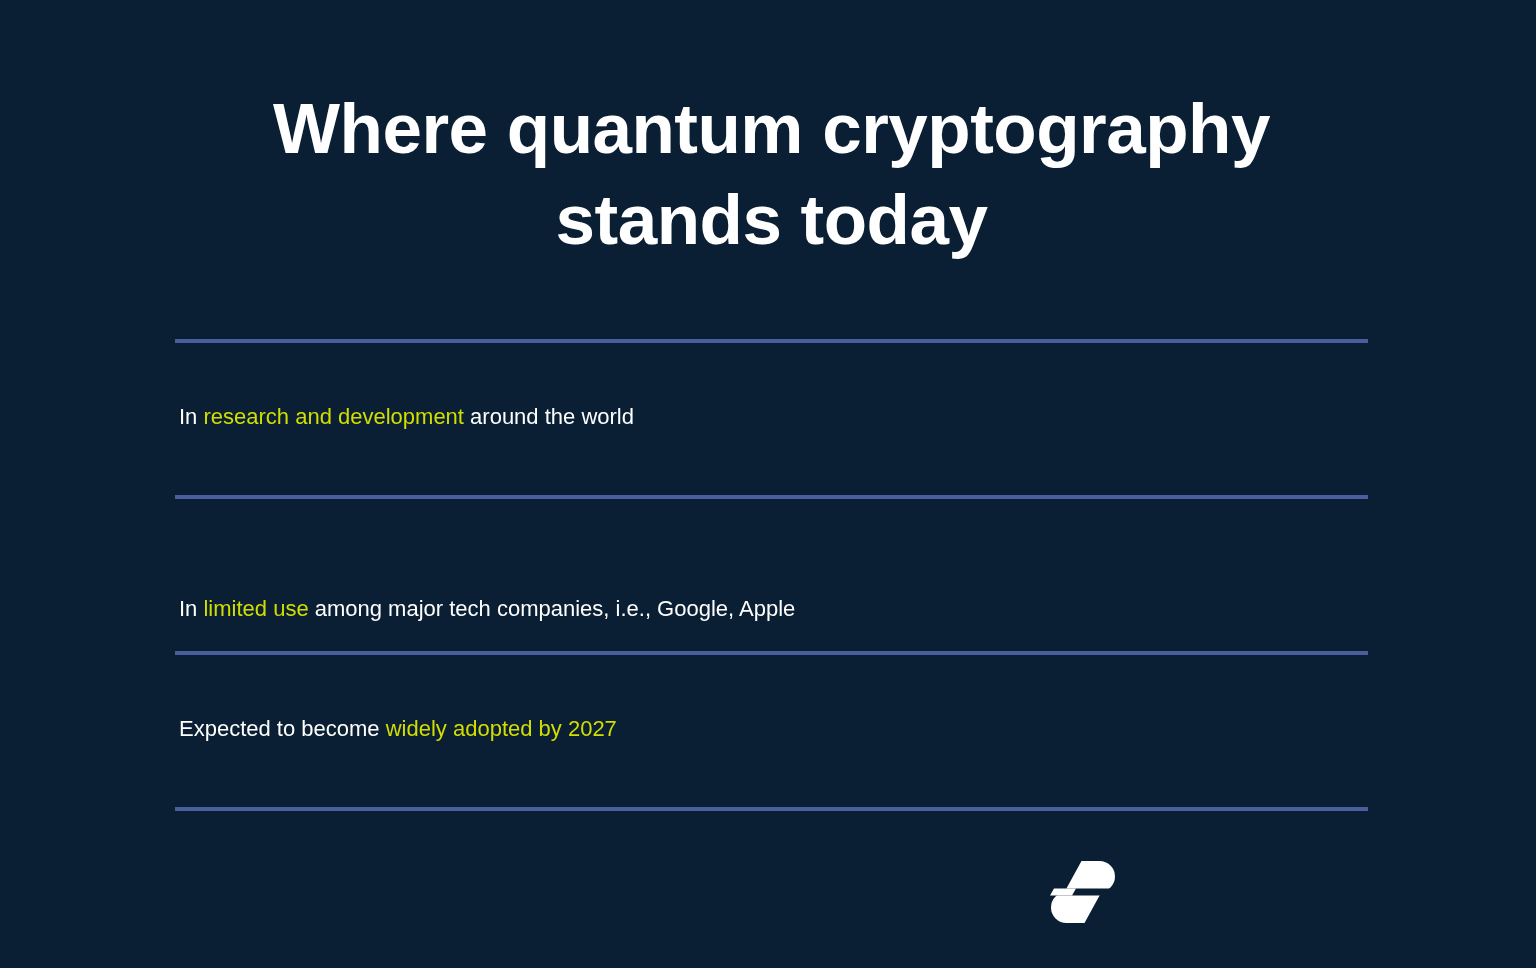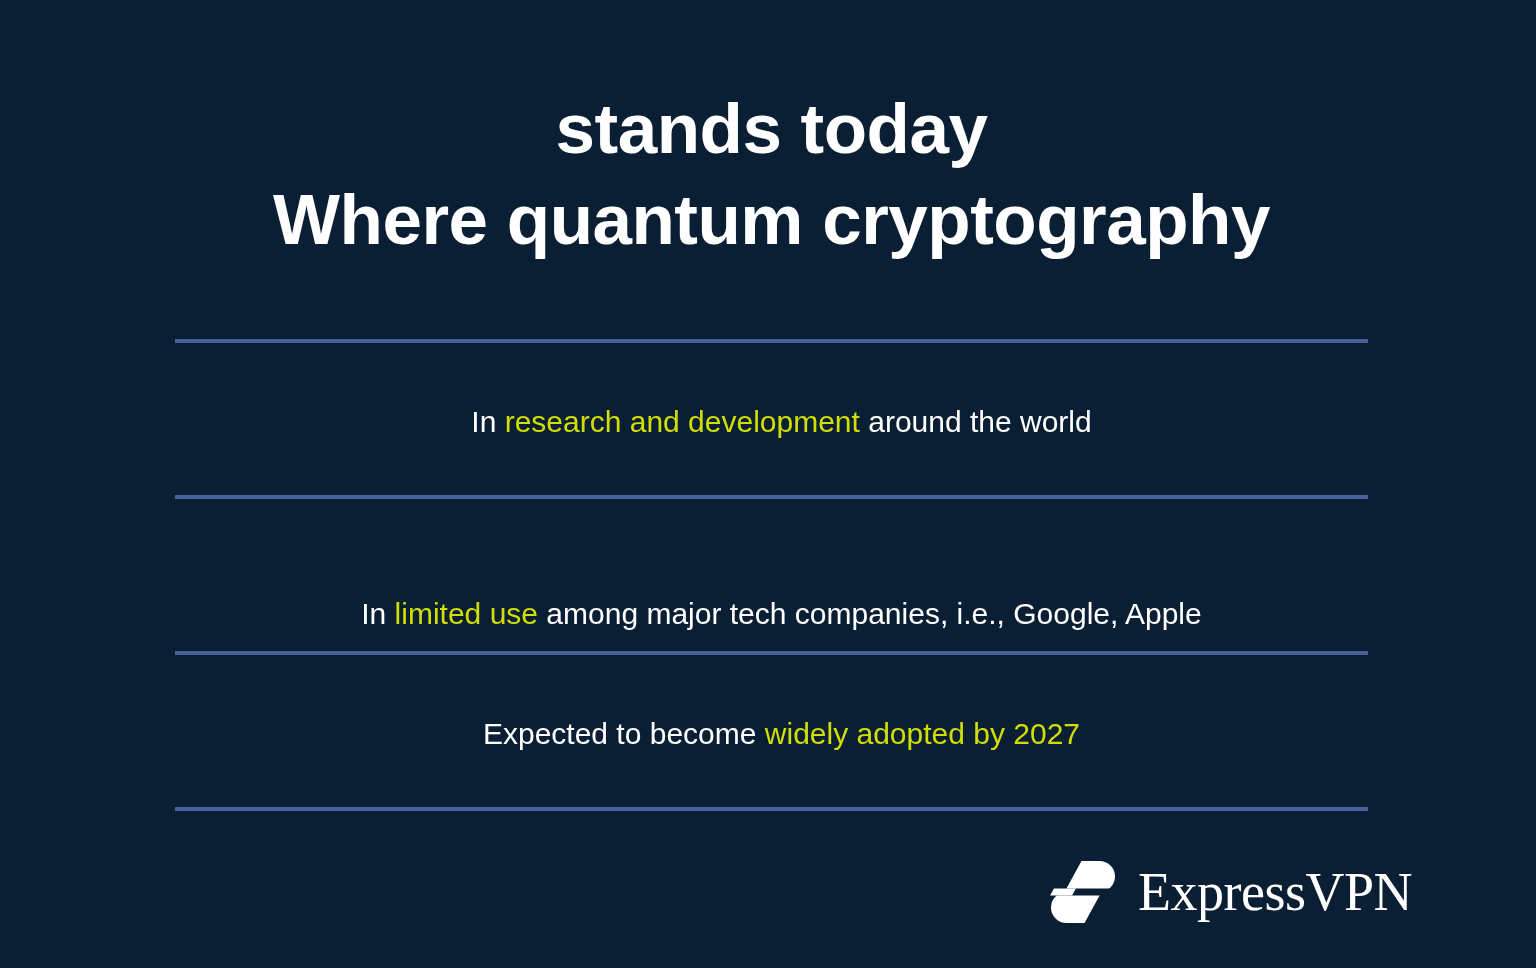--- a/index.html
+++ b/index.html
@@ -48,25 +48,24 @@
     background: #4a5e9e;
   }
   .divider.d1 { top: 339px; }
   .divider.d2 { top: 495px; }
   .divider.d3 { top: 651px; }
   .divider.d4 { top: 807px; }
 
   
   .row {
     position: absolute;
-    left: 185px;
+    left: 179px;
     width: 1193px;
-    text-align: center;
     color: #ffffff;
-    font-size: 30px;
+    font-size: 22px;
     font-weight: normal;
     line-height: 1.35;
     white-space: nowrap;
   }
   .row.r1 { top: 402px; }
   .row.r2 { top: 558px; margin-top: 36px; }
   .row.r3 { top: 714px; }
 
   .hl {
     color: #d2de00;
@@ -98,22 +97,22 @@
     line-height: 1;
     white-space: nowrap;
   }
 </style>
 </head>
 <body>
 
 <div class="slide">
 
   <div class="title">
+    <span class="title-line">Where quantum cryptography</span>
     <span class="title-line">stands today</span>
-    <span class="title-line">Where quantum cryptography</span>
   </div>
 
   <div class="divider d1"></div>
 
   <div class="row r1">
     <span>In </span><span class="hl">research and development</span><span> around the world</span>
   </div>
 
   <div class="divider d2"></div>
 
@@ -133,16 +132,15 @@
     <svg class="logo-mark" viewBox="0 0 74 74" aria-hidden="true">
 
       <path d="M35.5 6 H53.5 A15.5 15.5 0 0 1 53.5 37 H18.5 Z" fill="#ffffff"></path>
 
       <path d="M38.5 68 H20.5 A15.5 15.5 0 0 1 20.5 37 H55.5 Z" fill="#ffffff"></path>
 
       <path d="M8 33.5 L70 33.5 L66 40.5 L4 40.5 Z" fill="#0a1f33"></path>
 
       <path d="M8 33.5 L30 33.5 L26 40.5 L4 40.5 Z" fill="#ffffff"></path>
     </svg>
-    <span class="logo-word">ExpressVPN</span>
   </div>
 
 </div>
 
 </body></html>

